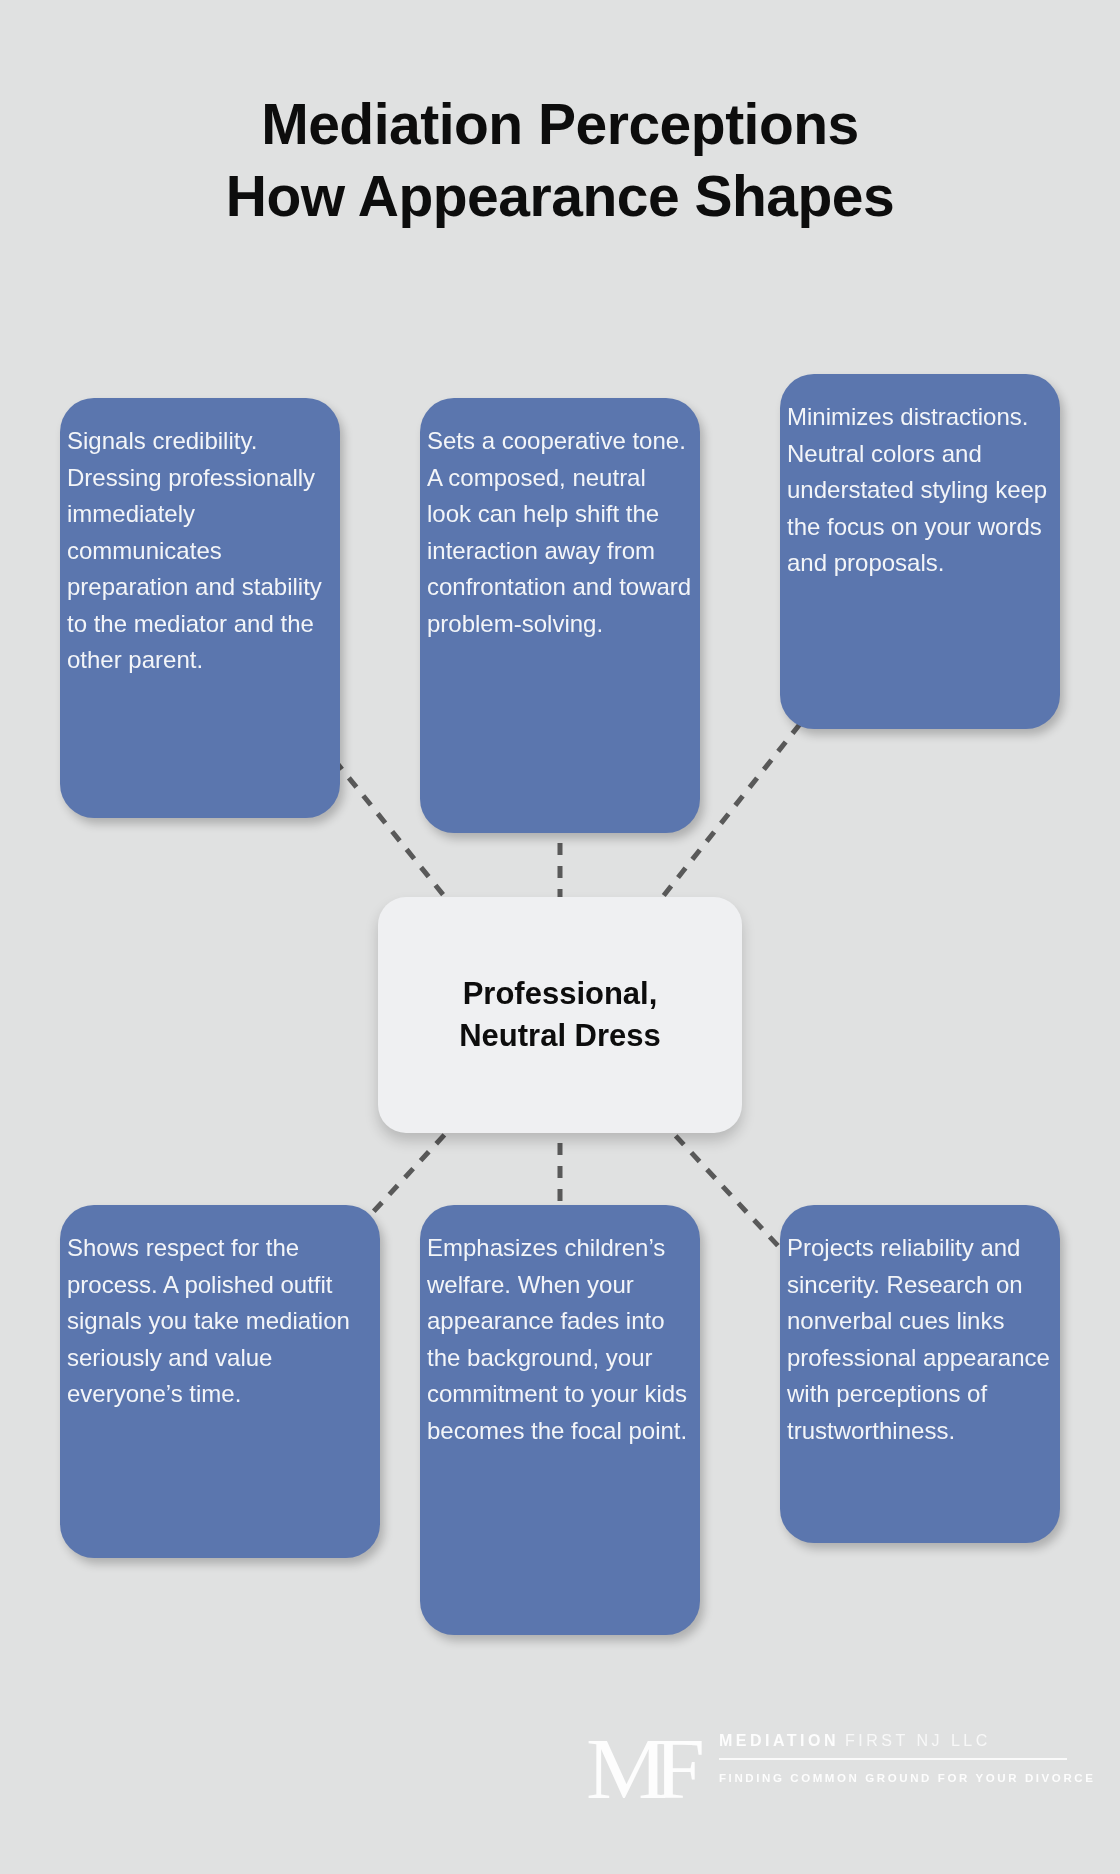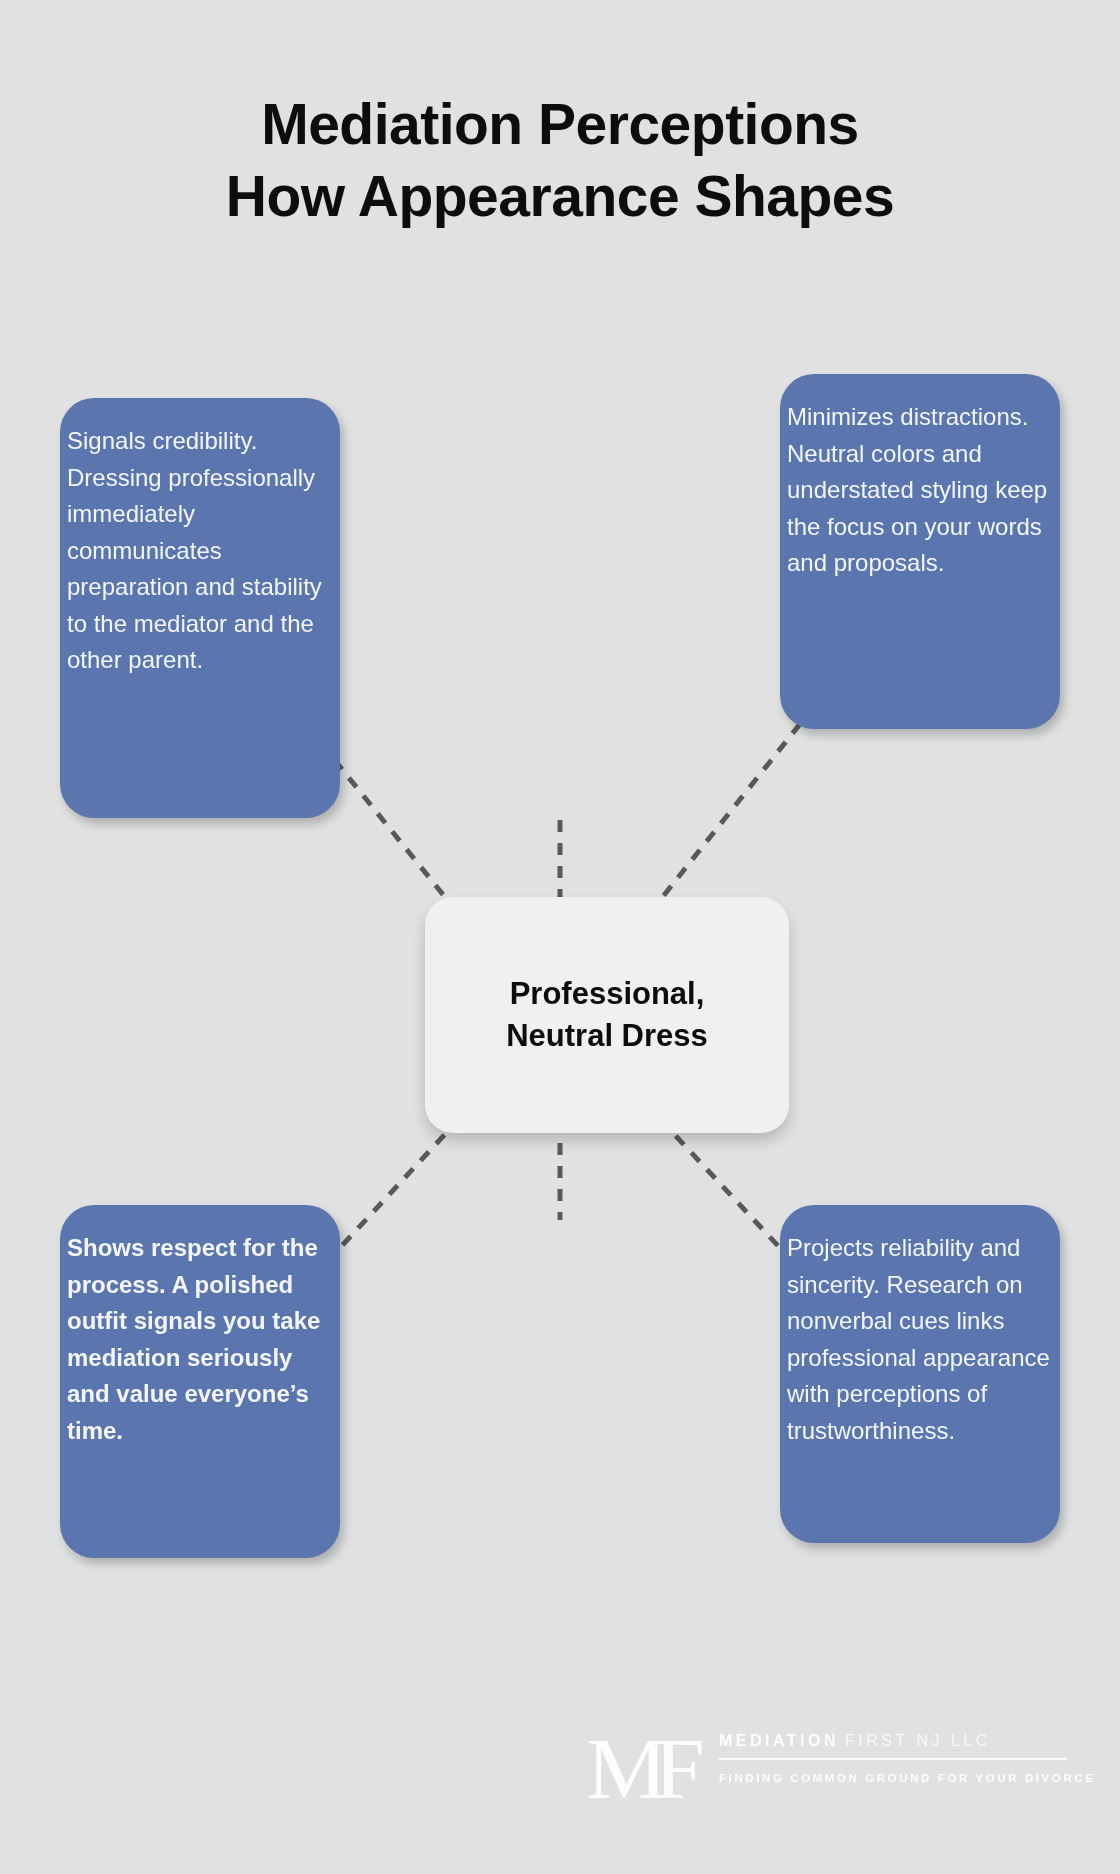--- a/index.html
+++ b/index.html
@@ -28,34 +28,33 @@
     box-shadow:4px 6px 10px rgba(0,0,0,0.22);
     box-sizing:border-box;
     padding:25px 7px;
     color:var(--node-text,#f3f5f8);
     font-size:24px;line-height:36.5px;
   }
   .node p{margin:0;}
   #node-tl{left:60px;top:398px;width:280px;height:420px;}
   #node-tm{left:420px;top:398px;width:280px;height:435px;}
   #node-tr{left:780px;top:374px;width:280px;height:355px;}
-  #node-bl{left:60px;top:1205px;width:280px;height:353px;font-weight:bold;}
+  #node-bl{left:60px;top:1205px;width:320px;height:353px;}
   #node-bm{left:420px;top:1205px;width:280px;height:430px;}
   #node-br{left:780px;top:1205px;width:280px;height:338px;}
   .center-node{
     position:absolute;z-index:3;
     left:378px;top:897px;width:364px;height:236px;
     background:var(--center-bg,#eff0f2);
     border-radius:28px;
     box-shadow:0 8px 14px rgba(0,0,0,0.18);
     display:flex;flex-direction:column;justify-content:center;align-items:center;
     font-size:31px;font-weight:700;line-height:42px;
     color:var(--title-text,#101010);
     text-align:center;
-    margin-left:47px;
   }
   .center-node span{display:block;}
   .logo{
     position:absolute;left:586px;top:1733px;z-index:2;
     display:flex;align-items:flex-start;
     color:#fdfdfd;
   }
   .logo .monogram{
     font-family:"Liberation Serif", serif;
     font-size:92px;line-height:72px;
@@ -96,31 +95,37 @@
       <line x1="800" y1="724" x2="645" y2="919"></line>
       <line x1="460" y1="1118" x2="325" y2="1264"></line>
       <line x1="560" y1="1120" x2="560" y2="1220"></line>
       <line x1="660" y1="1119" x2="795" y2="1264"></line>
     </g>
   </svg>
 
   <div class="node" id="node-tl">
     <p>Signals credibility. Dressing professionally immediately communicates preparation and stability to the mediator and the other parent.</p>
   </div>
+  <div class="node" id="node-tm">
+    <p>Sets a cooperative tone. A composed, neutral look can help shift the interaction away from confrontation and toward problem-solving.</p>
+  </div>
   <div class="node" id="node-tr">
     <p>Minimizes distractions. Neutral colors and understated styling keep the focus on your words and proposals.</p>
   </div>
 
   <div class="center-node">
     <span>Professional,</span>
     <span>Neutral Dress</span>
   </div>
 
   <div class="node" id="node-bl">
     <p>Shows respect for the process. A polished outfit signals you take mediation seriously and value everyone’s time.</p>
+  </div>
+  <div class="node" id="node-bm">
+    <p>Emphasizes children’s welfare. When your appearance fades into the background, your commitment to your kids becomes the focal point.</p>
   </div>
   <div class="node" id="node-br">
     <p>Projects reliability and sincerity. Research on nonverbal cues links professional appearance with perceptions of trustworthiness.</p>
   </div>
 
   <div class="logo">
     <div class="monogram">MF</div>
     <div class="wordmark">
       <div class="name-row">
         <span class="name-bold">MEDIATION</span><span class="name-light">FIRST NJ LLC</span>

